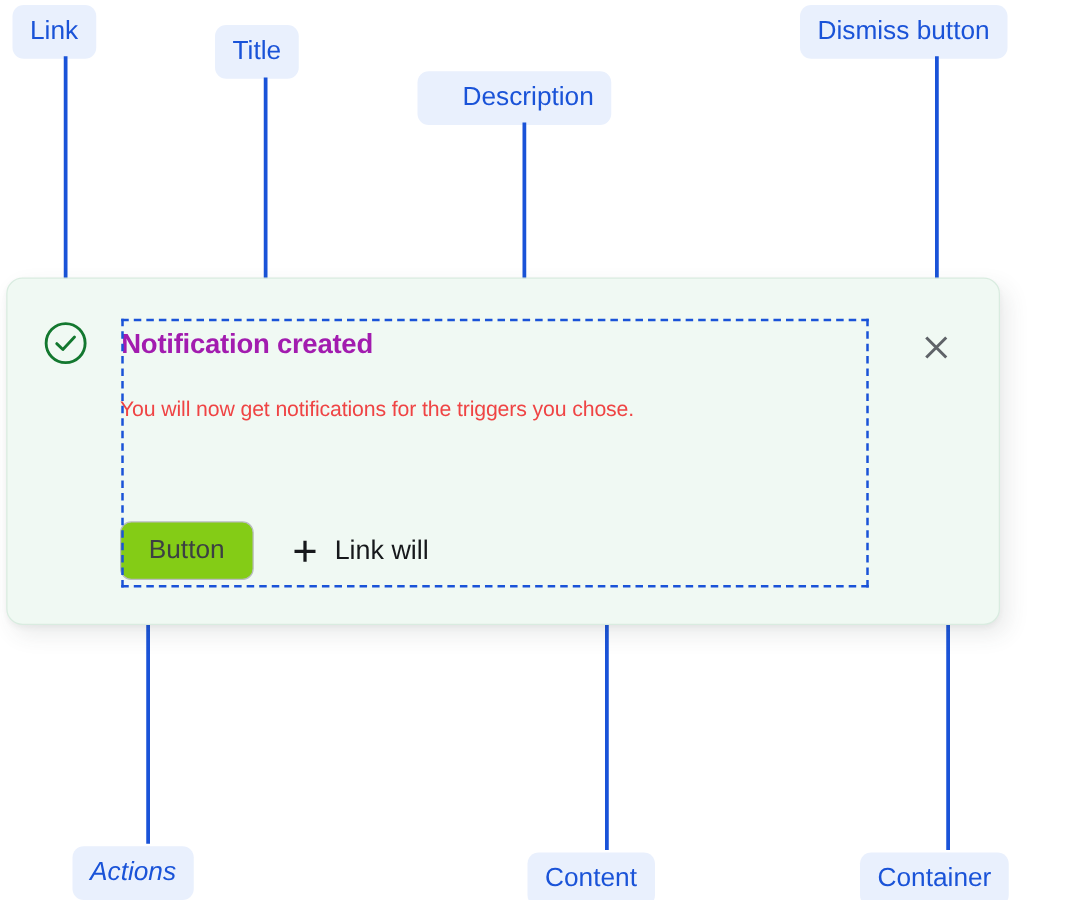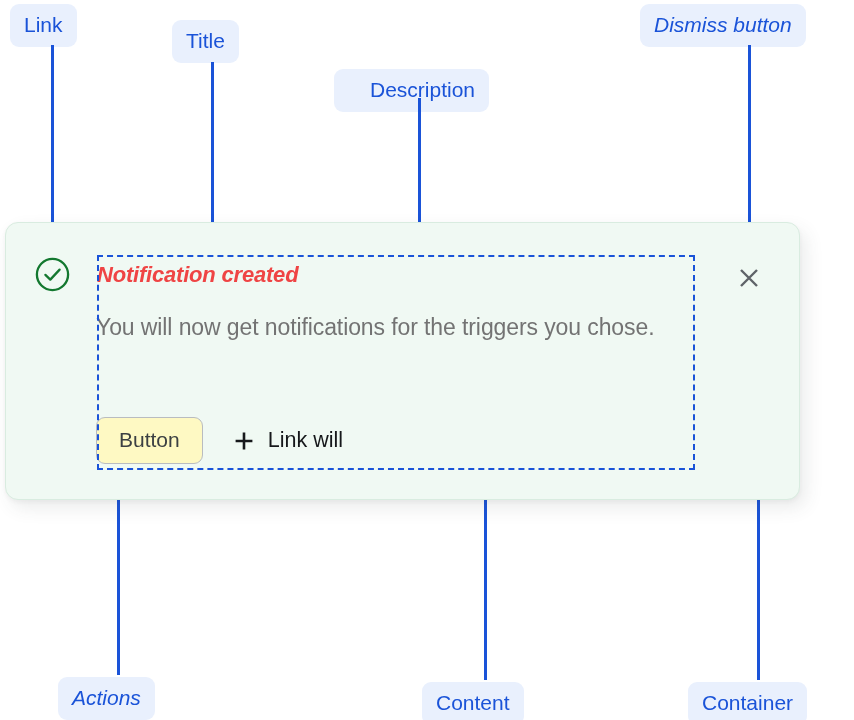--- a/index.html
+++ b/index.html
@@ -80,46 +80,45 @@
     height: 35px;
   }
 
   
   .n-title {
     position: absolute;
     left: 97px;
     top: 262px;
     font-size: 22px;
     font-weight: bold;
-    color: #ef4444;
+    color: #a21caf;
     letter-spacing: -0.2px;
     white-space: nowrap;
-    font-style: italic;
   }
   .n-desc {
     position: absolute;
     left: 96px;
     top: 308px;
     width: 600px;
-    font-size: 23px;
+    font-size: 17px;
     line-height: 39px;
-    color: #737373;
+    color: #ef4444;
     letter-spacing: -0.1px;
   }
 
   
   .actions {
     position: absolute;
     left: 96px;
     top: 417px;
     display: flex;
     align-items: center;
   }
   .btn {
-    background: #fef9c3;
+    background: #84cc16;
     border: 1.5px solid #b9bcc0;
     border-radius: 9px;
     color: #3c4043;
     font-size: 21px;
     font-family: "Liberation Sans", sans-serif;
     padding: 11px 22px 13px 22px;
     line-height: 1;
     box-sizing: border-box;
     cursor: pointer;
   }
@@ -150,23 +149,23 @@
     cursor: pointer;
   }
 </style>
 </head>
 <body>
 
 <div class="pill" style="left:10px; top:4px;">Link</div>
 
 <div class="pill" style="left:172px; top:20px;">Title</div>
 
-<div class="pill" style="left:334px; top:69px;padding-left:36px;">Description</div>
-
-<div class="pill" style="left:640px; top:4px;font-style:italic;">Dismiss button</div>
+<div class="pill" style="left:334px; top:57px;padding-left:36px;">Description</div>
+
+<div class="pill" style="left:640px; top:4px;">Dismiss button</div>
 
 <div class="pill" style="left:58px; top:677px;font-style:italic;">Actions</div>
 
 <div class="pill" style="left:422px; top:682px;">Content</div>
 
 <div class="pill" style="left:688px; top:682px;">Container</div>
 
 <div class="conn" style="left:51px;  top:45px;  height:206px;"></div>
 <div class="dot" style="left:47px;  top:243px;"></div>
 

